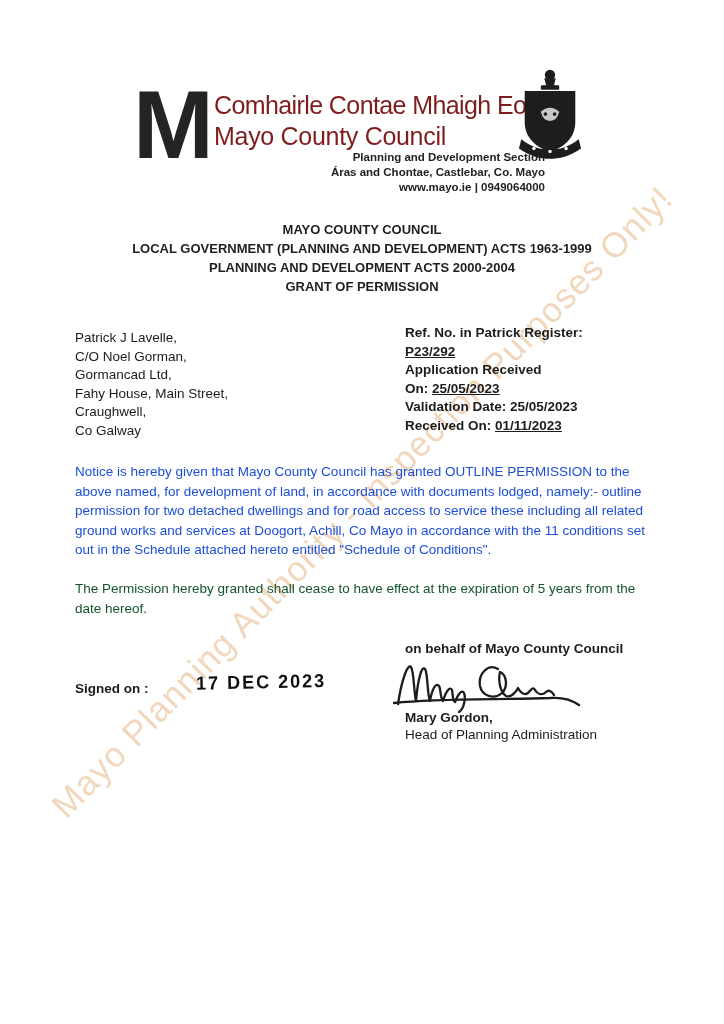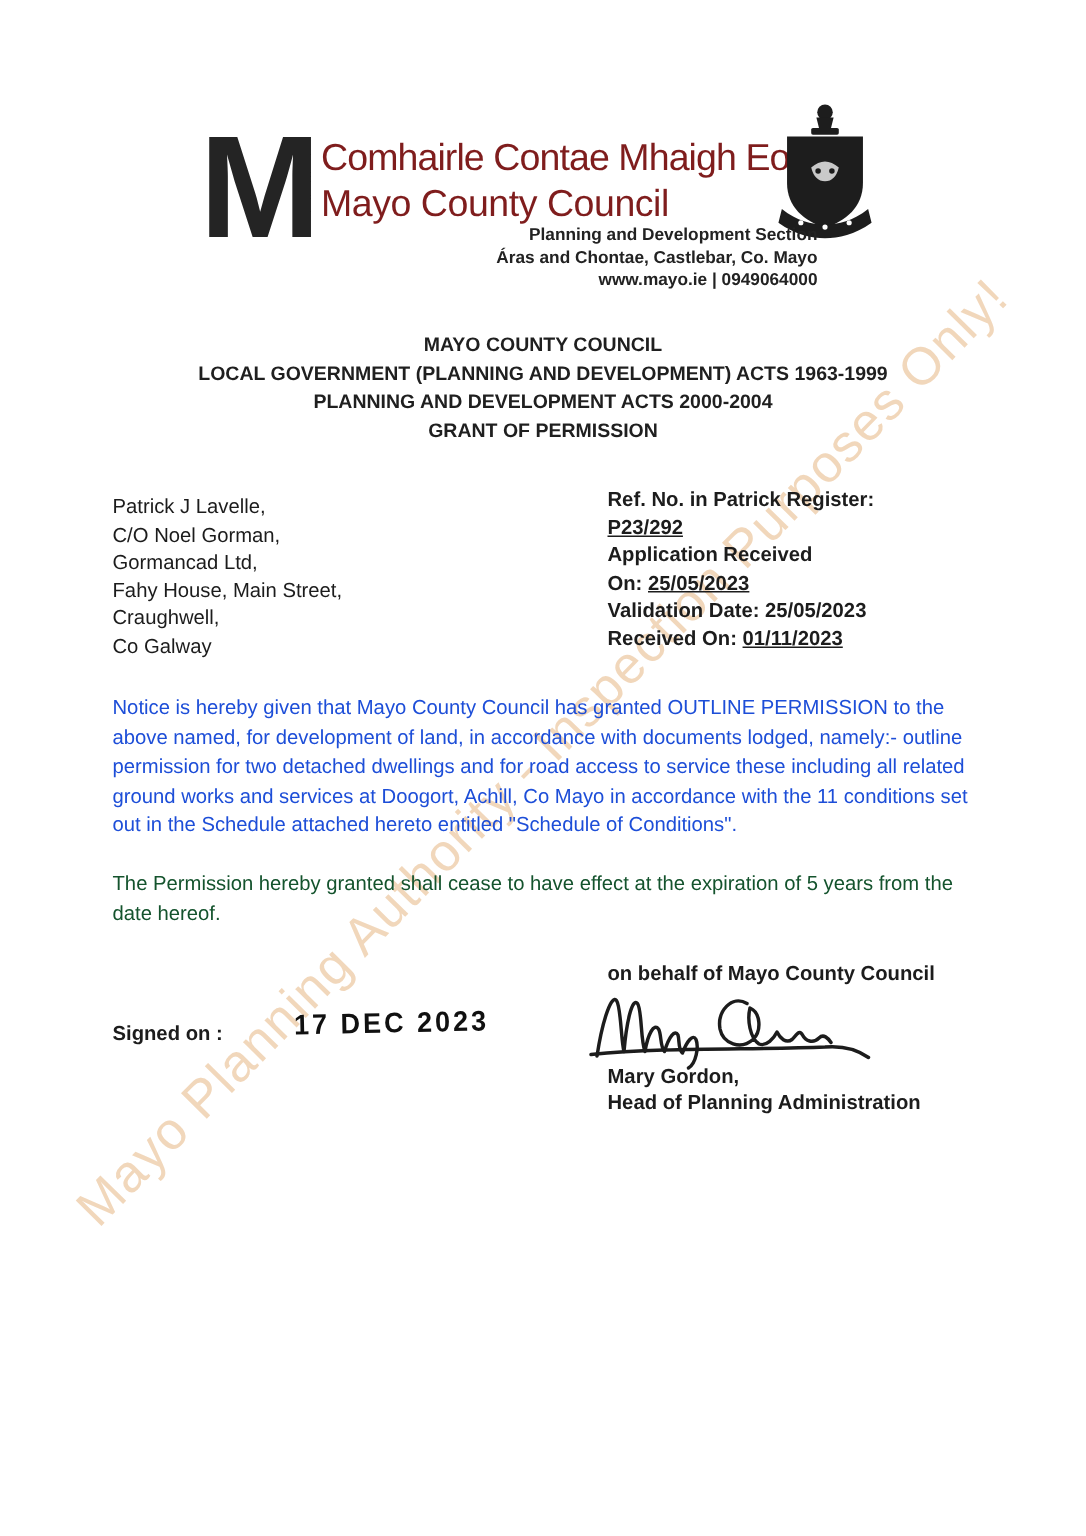--- a/index.html
+++ b/index.html
@@ -48,21 +48,21 @@
   .on-behalf{left:405px;top:641px;font-size:13.5px;font-weight:bold;}
   .signed-on{left:75px;top:681px;font-size:13.5px;font-weight:bold;}
   .date-stamp{
     left:196px;top:672px;
     font-size:18px;font-weight:bold;letter-spacing:2px;
     transform:rotate(-1.2deg) scaleY(1.05);
     color:#101010;
   }
   .sig-svg{left:392px;top:656px;}
   .sig-name{left:405px;top:710px;font-size:13.5px;font-weight:bold;}
-  .sig-title{left:405px;top:727px;font-size:13.5px;font-weight:bold;}
+  .sig-title{left:405px;top:727px;font-size:13.5px;font-weight:normal;}
 </style>
 </head>
 <body>
 
 <div class="page">
 
   <div class="abs watermark">Mayo Planning Authority - Inspection Purposes Only!</div>
 
   <div class="abs logo-m">M</div>
 

